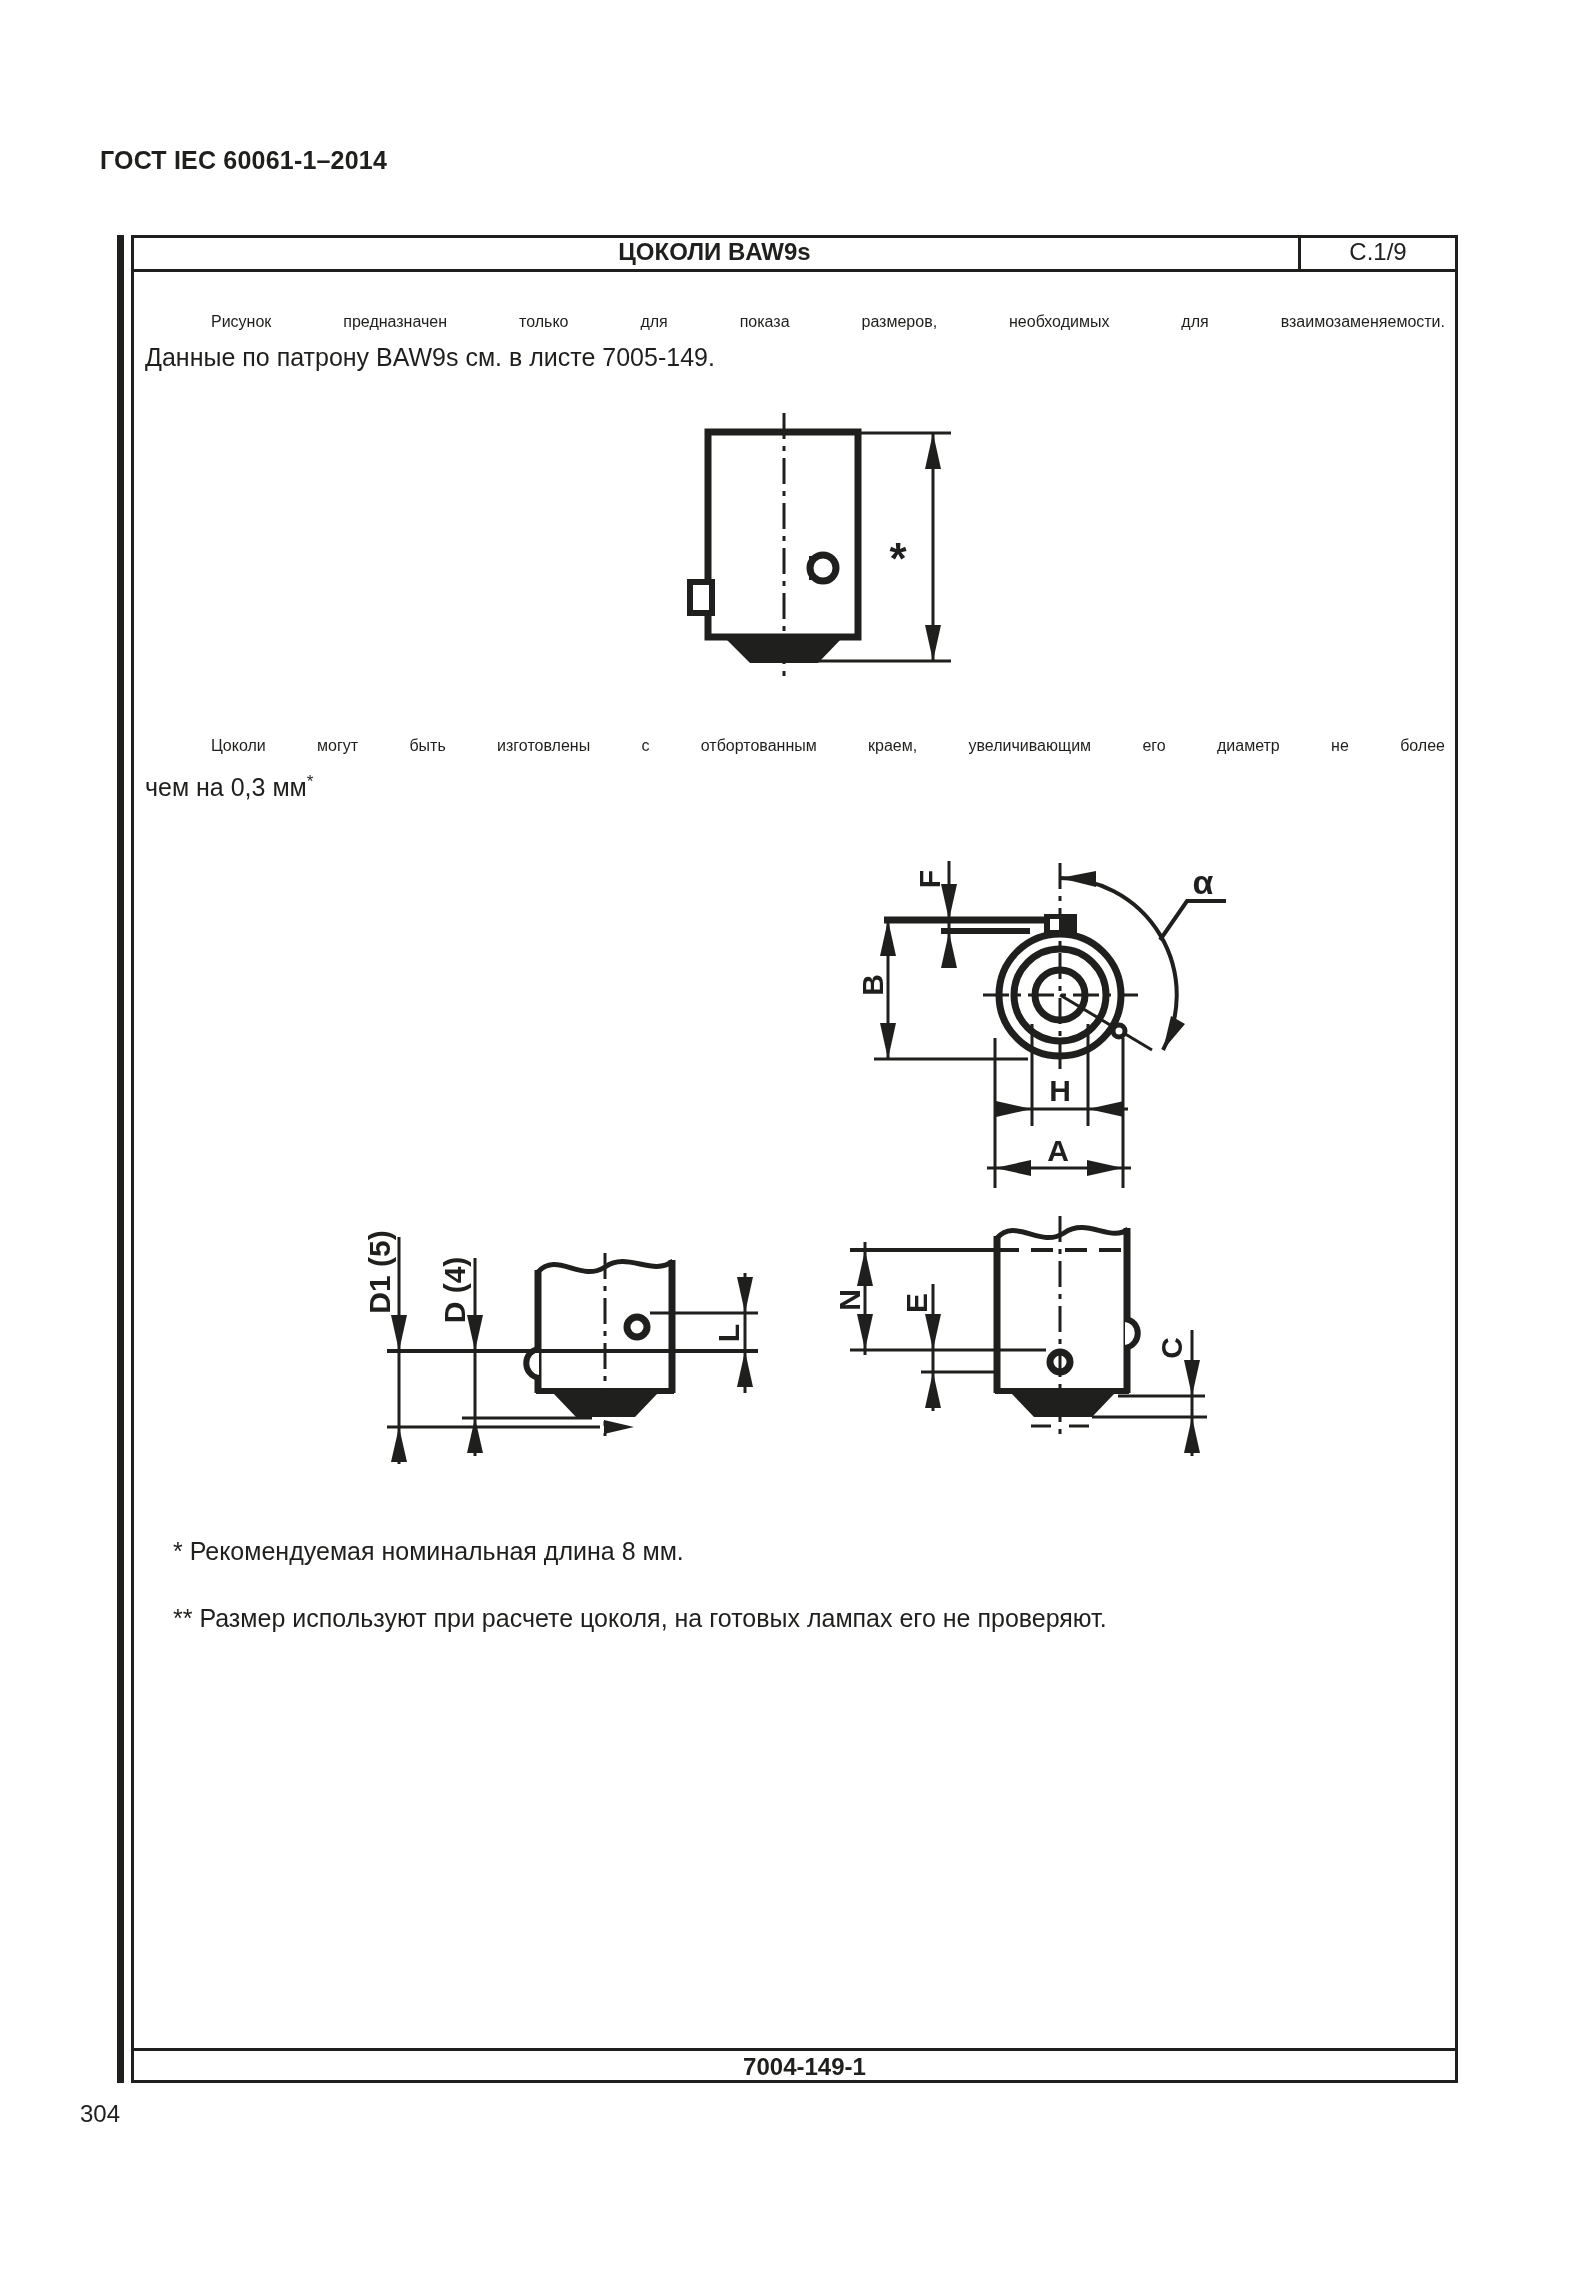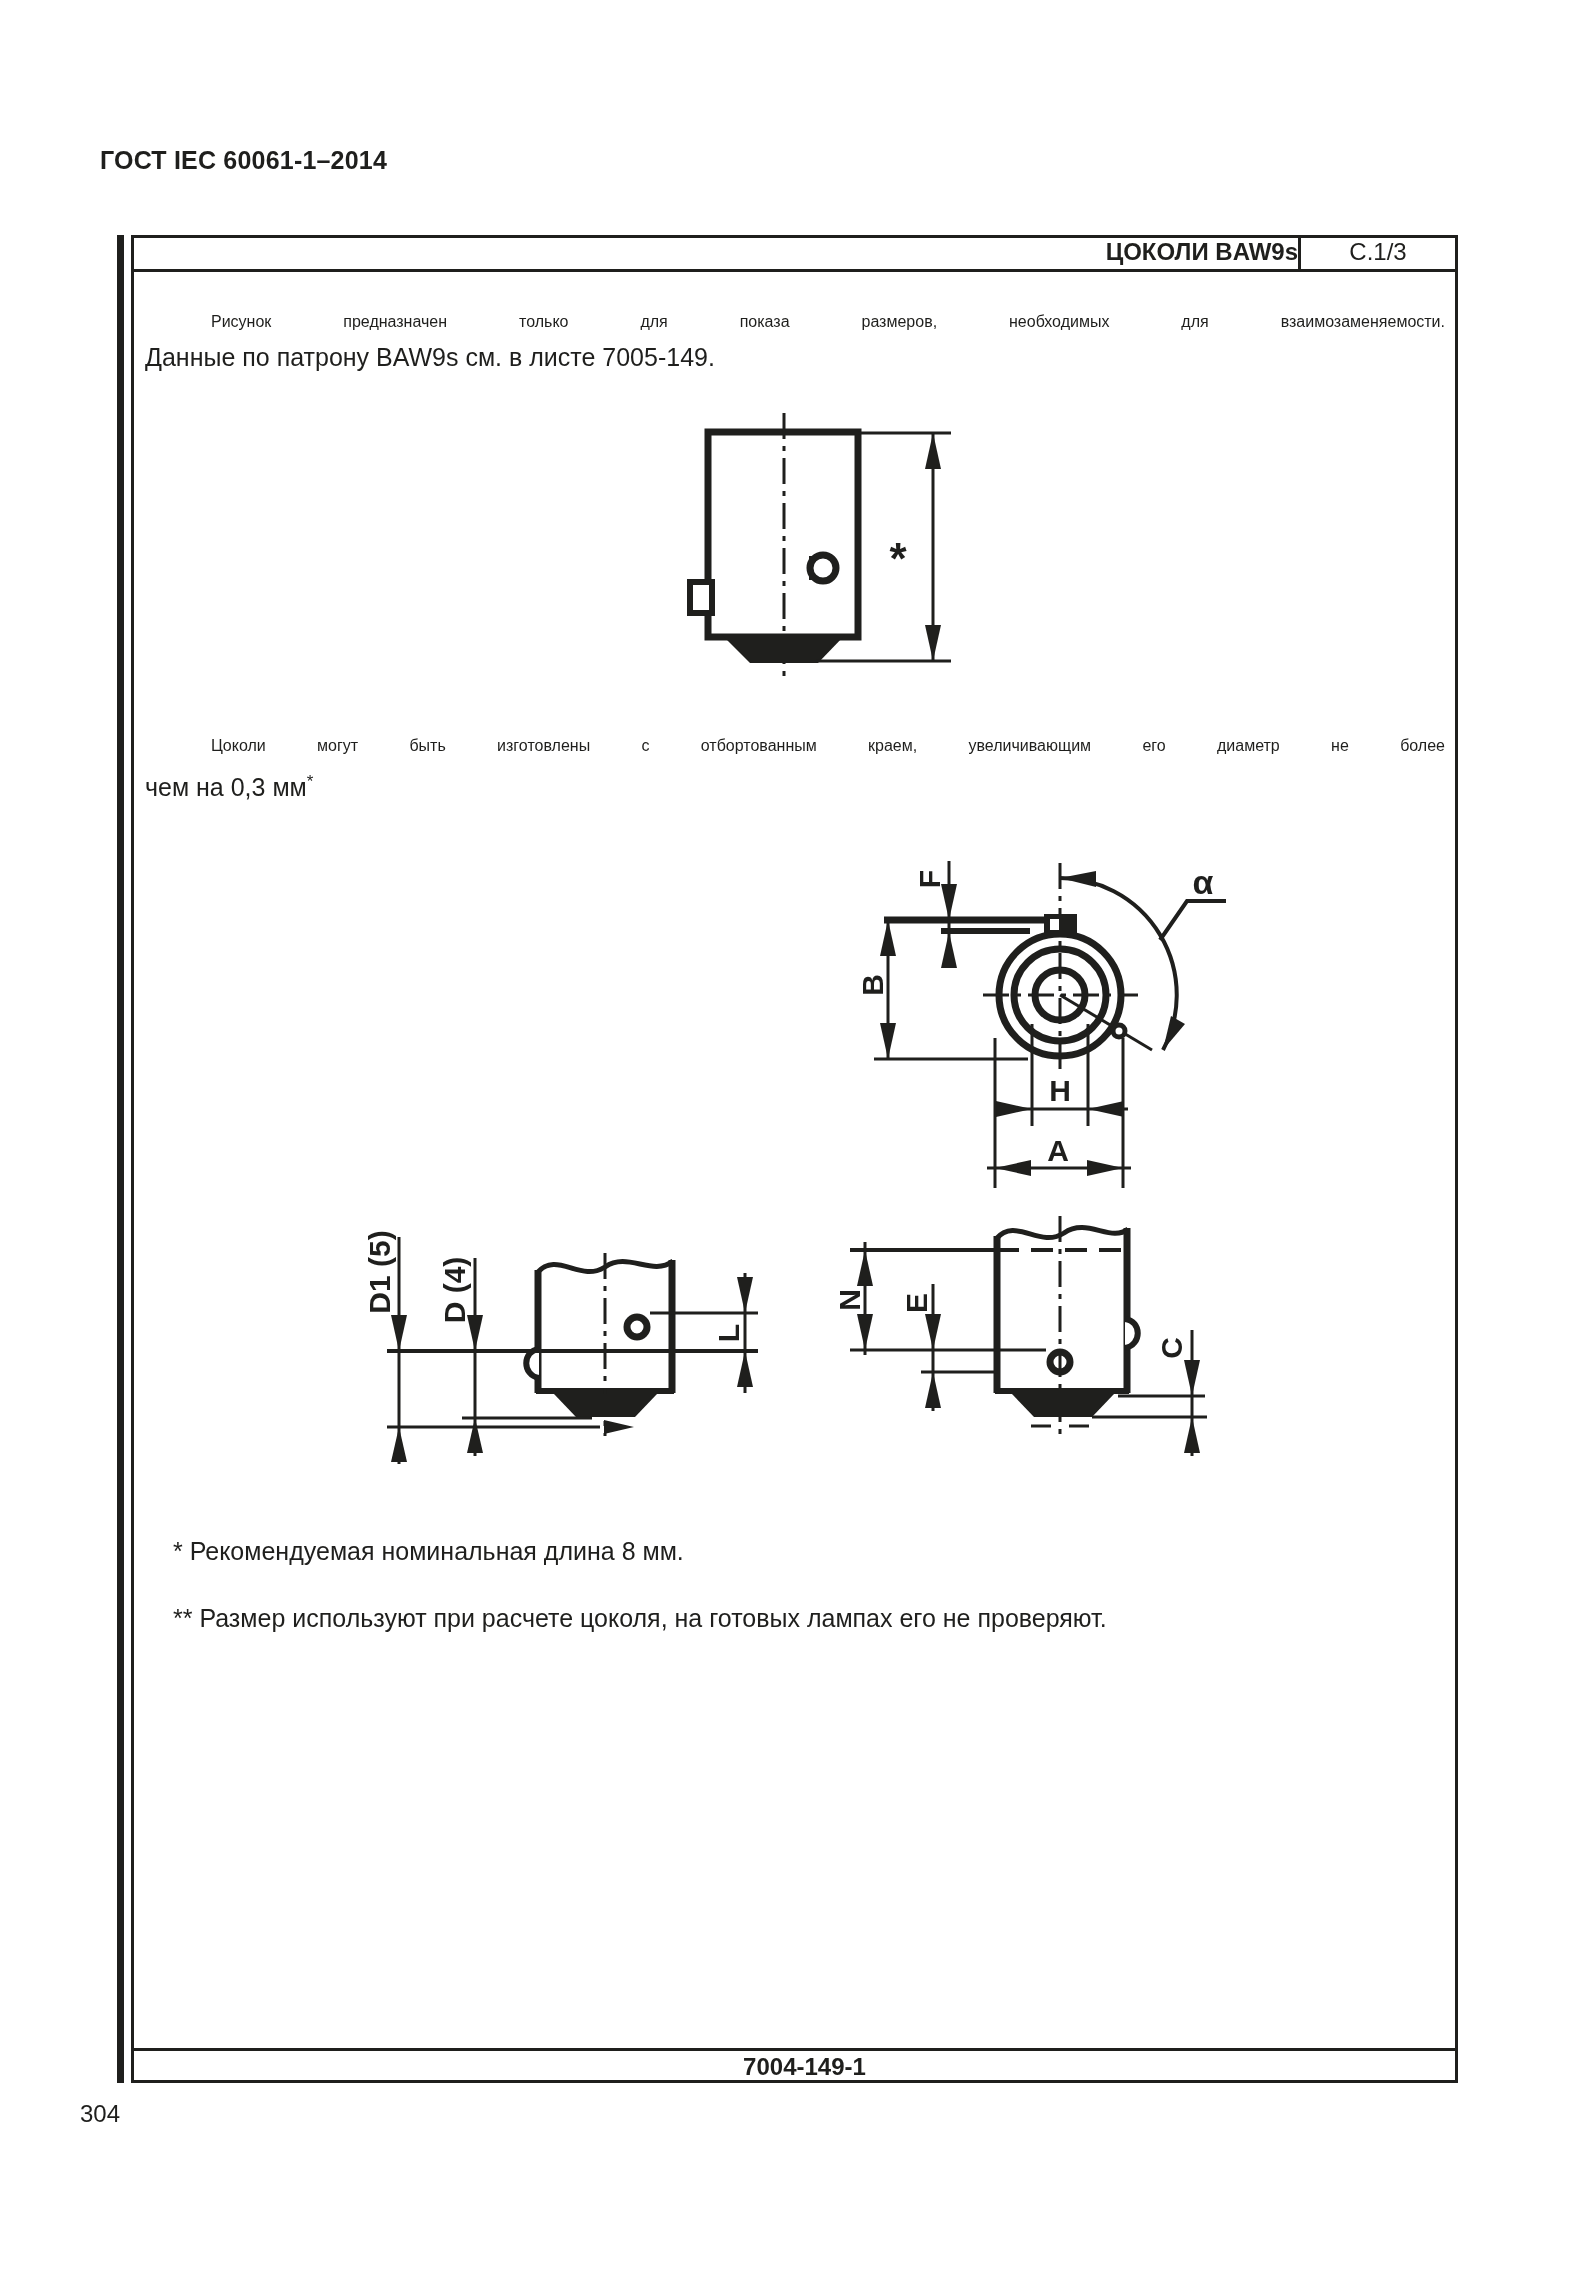--- a/index.html
+++ b/index.html
@@ -24,21 +24,21 @@
     left:131px; top:235px; width:1321px; height:1842px;
     border:3px solid #1f1f1d;
   }
   .title-row {
     left:131px; top:235px; width:1327px; height:37px;
     border-bottom:3px solid #1f1f1d;
     box-sizing:border-box;
   }
   .sheet-title {
     position:absolute; left:0; top:0; width:1167px; height:34px;
-    text-align:right; line-height:34px;
+    text-align:center; line-height:34px;
     font-size:24px; font-weight:bold;
   }
   .sheet-code {
     position:absolute; left:1167px; top:0; width:157px; height:34px;
     border-left:3px solid #1f1f1d; box-sizing:border-box;
     text-align:center; line-height:34px;
     font-size:24px;
   }
   .footer-row {
     left:131px; top:2048px; width:1327px; height:35px;
@@ -83,21 +83,21 @@
 <body>
 
 <div class="abs doc-header">ГОСТ IEC 60061-1–2014</div>
 
 <div class="abs edge-bar"></div>
 
 <div class="abs frame"></div>
 
 <div class="abs title-row">
   <div class="sheet-title">ЦОКОЛИ BAW9s</div>
-  <div class="sheet-code">С.1/3</div>
+  <div class="sheet-code">С.1/9</div>
 </div>
 
 <div class="abs jline indent p1l1">Рисунок предназначен только для показа размеров, необходимых для взаимозаменяемости.</div>
 <div class="abs bodytext p1l2">Данные по патрону BAW9s см. в листе 7005-149.</div>
 
 <div class="abs jline indent p2l1">Цоколи могут быть изготовлены с отбортованным краем, увеличивающим его диаметр не более</div>
 <div class="abs bodytext p2l2"><span>чем на 0,3 мм</span><sup class="star">*</sup></div>
 
 <div class="abs bodytext fn1">* Рекомендуемая номинальная длина 8 мм.</div>
 <div class="abs bodytext fn2">** Размер используют при расчете цоколя, на готовых лампах его не проверяют.</div>

